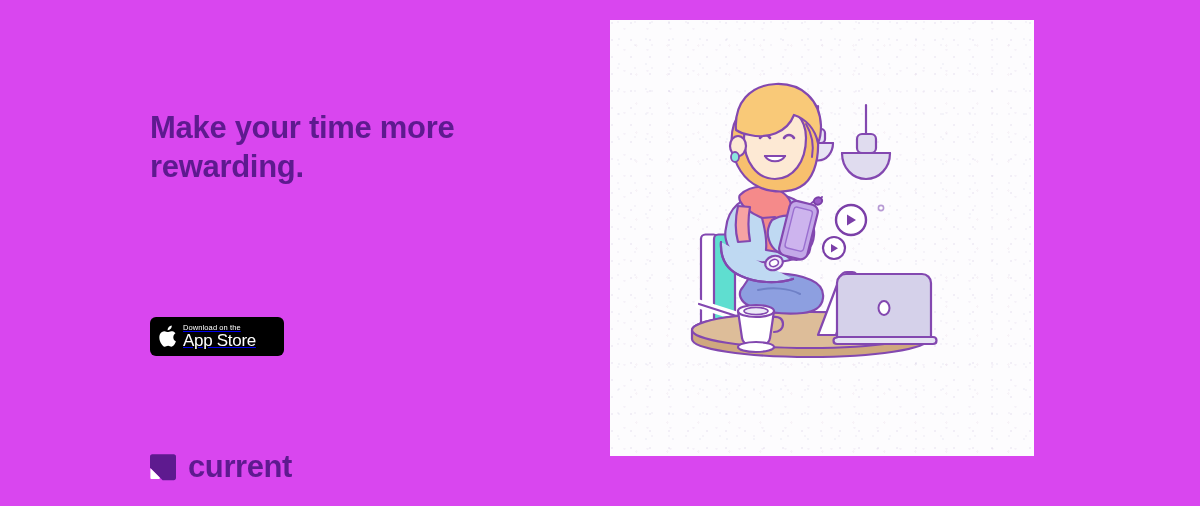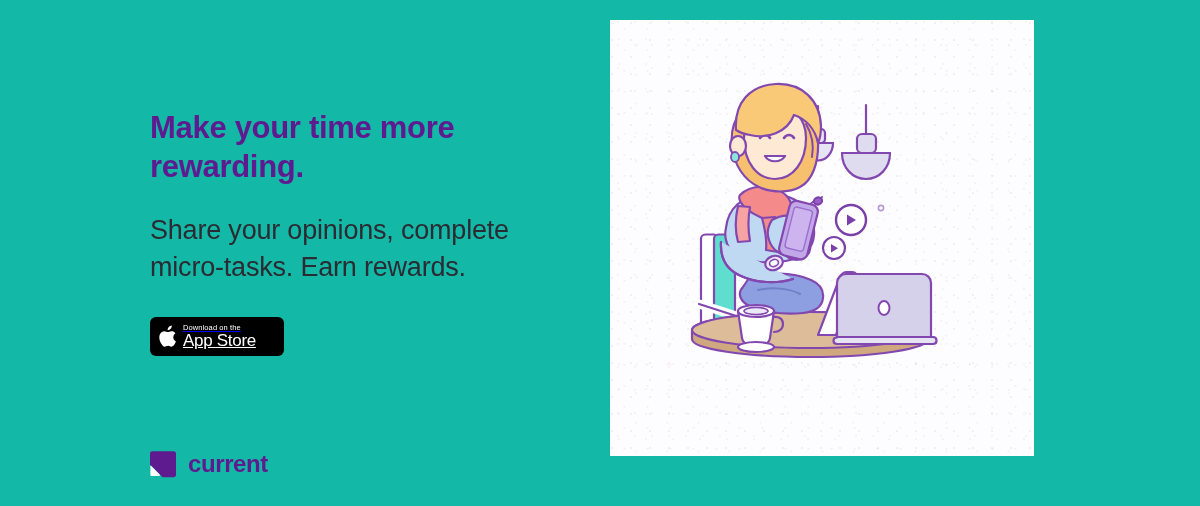--- a/index.html
+++ b/index.html
@@ -7,21 +7,21 @@
     padding: 0;
     background: #ffffff;
   }
   body {
     font-family: "Liberation Sans", sans-serif;
   }
   .page {
     position: relative;
     width: 1200px;
     height: 506px;
-    background: #14b8a6;
+    background: #d946ef;
     overflow: hidden;
   }
 
   
   .art-panel {
     position: absolute;
     left: 610px;
     top: 20px;
     width: 424px;
     height: 436px;
@@ -91,47 +91,45 @@
     line-height: 9px;
     letter-spacing: 0.1px;
     white-space: nowrap;
   }
   .badge-big {
     color: #ffffff;
     font-size: 17px;
     line-height: 18px;
     letter-spacing: -0.3px;
     white-space: nowrap;
-    text-decoration: underline;
   }
 
   
   .brand {
     position: absolute;
     left: 148px;
     top: 449px;
     display: flex;
     align-items: center;
   }
   .brand-mark { line-height: 0; margin-right: 10px; }
   .brand-name {
-    font-size: 24px;
+    font-size: 31px;
     font-weight: bold;
     color: #5e1a8f;
     letter-spacing: -0.4px;
   }
 </style>
 </head>
 <body>
 
 <div class="page">
 
   <div class="copy">
     <h1 class="headline">Make your time more rewarding.</h1>
-    <p class="subhead">Share your opinions, complete micro-tasks. Earn rewards.</p>
   </div>
 
   <a class="badge-wrap" href="#">
     <span class="badge">
       <span class="badge-apple">
         <svg width="19" height="23" viewBox="0 0 19 23" aria-hidden="true">
           <path fill="#ffffff" d="M15.3 12.1c0-2.6 2.1-3.8 2.2-3.9-1.2-1.8-3.1-2-3.8-2-1.6-.2-3.1.9-3.9.9-.8 0-2.1-.9-3.4-.9-1.7 0-3.3 1-4.2 2.6-1.8 3.1-.5 7.8 1.3 10.3.9 1.3 1.9 2.7 3.2 2.6 1.3-.05 1.8-.85 3.4-.85 1.6 0 2 .85 3.4.82 1.4-.03 2.3-1.3 3.2-2.6.6-.9 1-1.8 1.3-2.7-.1 0-2.7-1.05-2.7-4.1z"></path>
           <path fill="#ffffff" d="M12.7 3.7c.7-.85 1.2-2.05 1.05-3.2-1 .04-2.25.68-3 1.53-.65.75-1.25 1.95-1.1 3.1 1.15.1 2.3-.58 3.05-1.43z"></path>
         </svg>
       </span>

